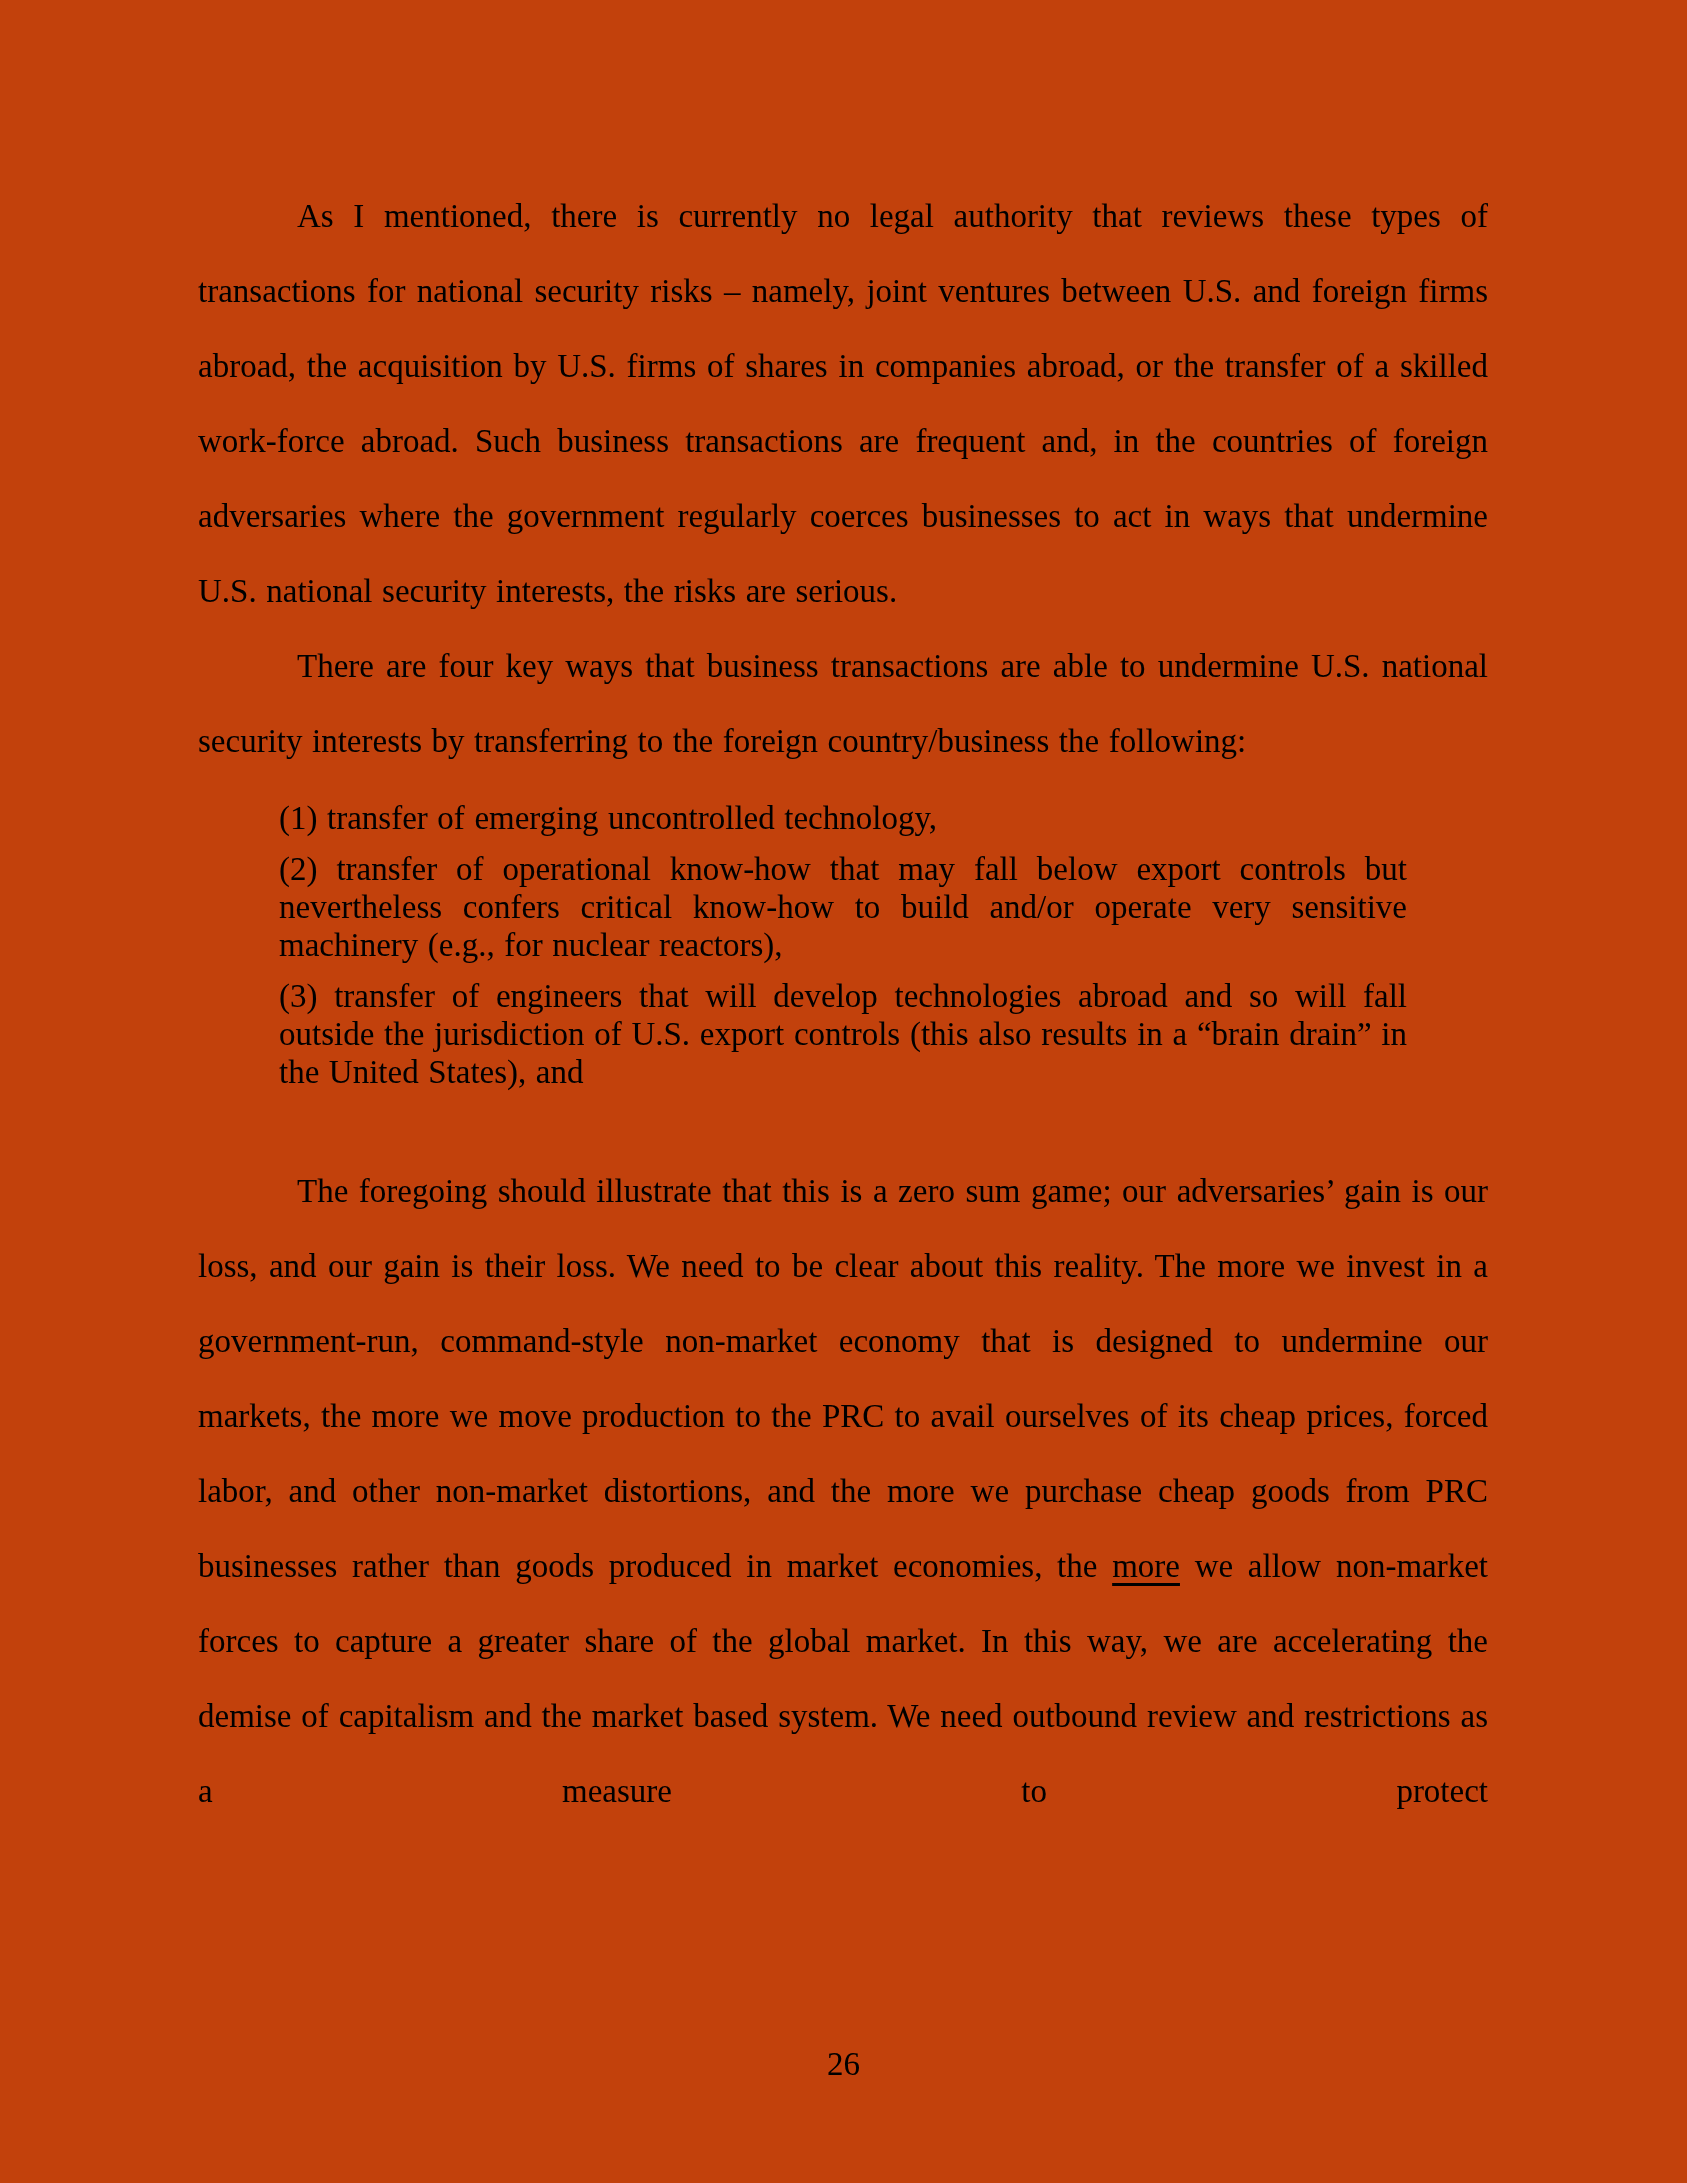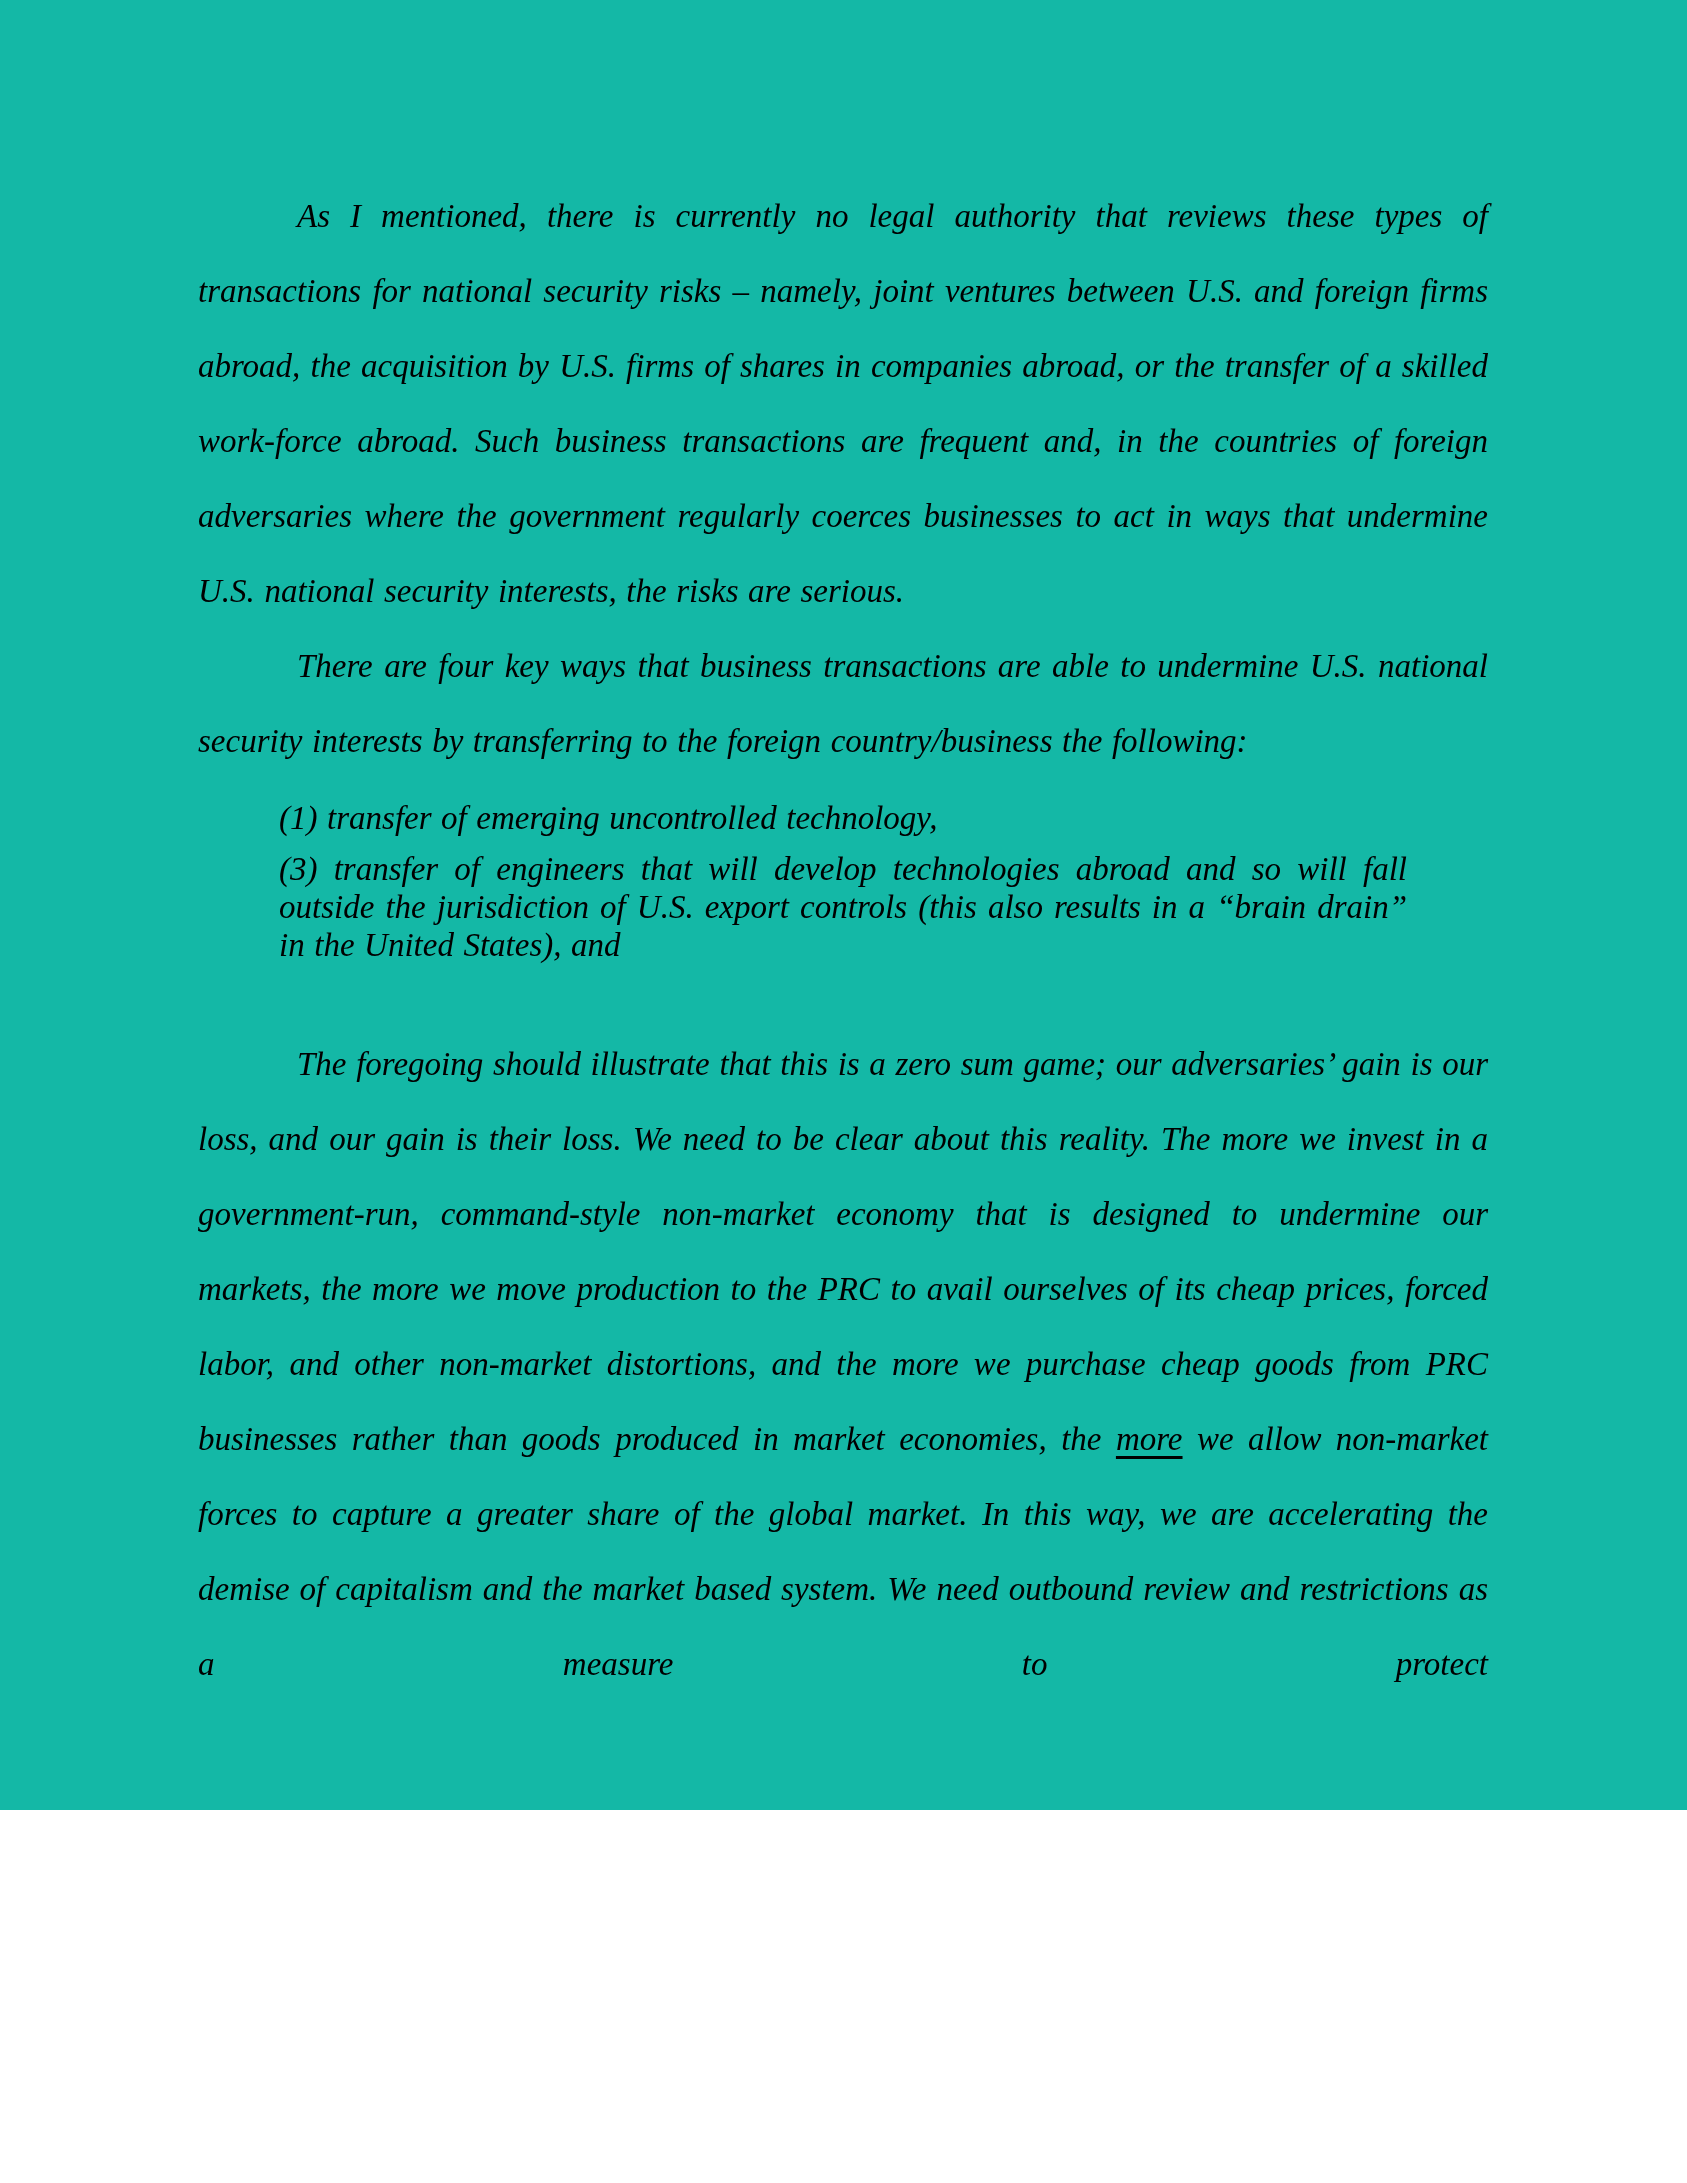--- a/index.html
+++ b/index.html
@@ -3,26 +3,25 @@
 <meta charset="utf-8">
 <style>
   html, body {
     margin: 0;
     padding: 0;
     background: #ffffff;
   }
   .page {
     position: relative;
     width: 1687px;
-    height: 1810px;
-    background: #14b8a6;
+    height: 2183px;
+    background: #c2410c;
     overflow: hidden;
     font-family: "Liberation Serif", "DejaVu Serif", serif;
     color: #000000;
-    font-style: italic;
   }
   .content {
     position: absolute;
     top: 179px;
     left: 198px;
     width: 1290px;
   }
   p.body-para {
     margin: 0;
     font-size: 33px;
@@ -74,20 +73,21 @@
 
 <div class="page">
   <div class="content">
 
     <p class="body-para">As I mentioned, there is currently no legal authority that reviews these types of transactions for national security risks – namely, joint ventures between U.S. and foreign firms abroad, the acquisition by U.S. firms of shares in companies abroad, or the transfer of a skilled work-force abroad.  Such business transactions are frequent and, in the countries of foreign adversaries where the government regularly coerces businesses to act in ways that undermine U.S. national security interests, the risks are serious.</p>
 
     <p class="body-para">There are four key ways that business transactions are able to undermine U.S. national security interests by transferring to the foreign country/business the following:</p>
 
     <div class="numbered-list">
       <p class="list-item">(1) transfer of emerging uncontrolled technology,</p>
+      <p class="list-item">(2) transfer of operational know-how that may fall below export controls but nevertheless confers critical know-how to build and/or operate very sensitive machinery (e.g., for nuclear reactors),</p>
       <p class="list-item">(3) transfer of engineers that will develop technologies abroad and so will fall outside the jurisdiction of U.S. export controls (this also results in a “brain drain” in the United States), and</p>
     </div>
 
     <p class="closing-para"><span>The foregoing should illustrate that this is a zero sum game; our adversaries’ gain is our loss, and our gain is their loss.  We need to be clear about this reality.   The more we invest in a government-run, command-style non-market economy that is designed to undermine our markets, the more we move production to the PRC to avail ourselves of its cheap prices, forced labor, and other non-market distortions, and the more we purchase cheap goods from PRC businesses rather than goods produced in market economies, the </span><span class="underlined-word">more</span><span> we allow non-market forces to capture a greater share of the global market. In this way, we are accelerating the demise of capitalism and the market based system.  We need outbound review and restrictions as a measure to protect</span></p>
 
   </div>
 
   <div class="page-number">26</div>
 </div>
 

